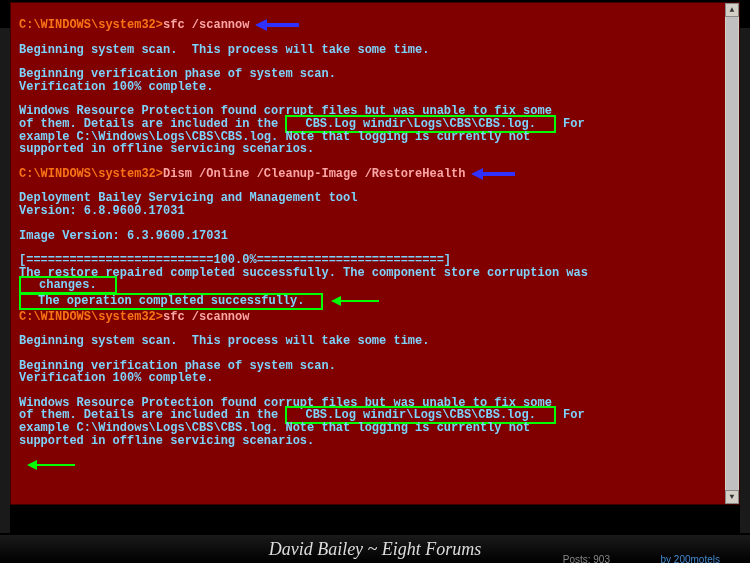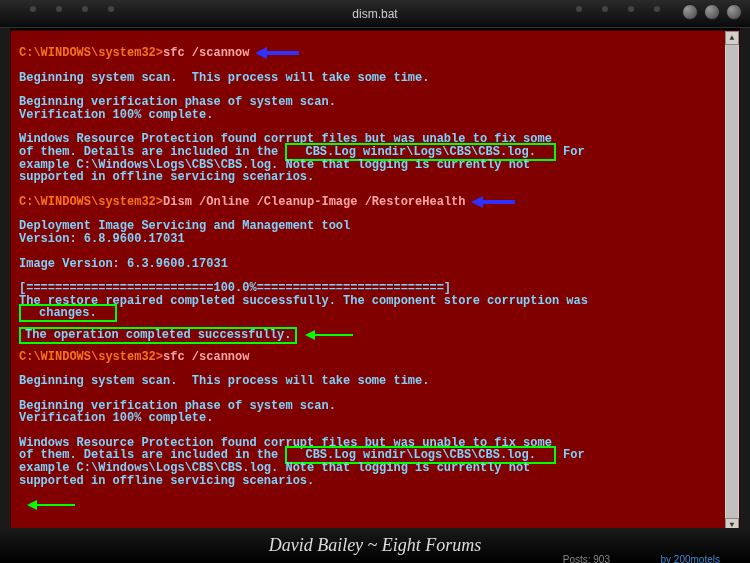--- a/index.html
+++ b/index.html
@@ -98,22 +98,22 @@
     .cmd { color: #fca5a5; }
     .output { color: #7dd3fc; white-space: pre-wrap; }
     .box-green {
       border: 2px solid #00ff00;
       display: inline;
       padding: 0 18px;
     }
     .box-green-block {
       border: 2px solid #00ff00;
       display: inline-block;
-      padding: 0 4px;
-      margin: 7px 0;
+      padding: 0 17px;
+      margin: 1px 0;
     }
     .arrow-blue {
       display: inline-block;
       width: 50px;
       height: 10px;
       position: relative;
       vertical-align: middle;
       margin-left: 10px;
     }
     .arrow-blue::before {
@@ -160,21 +160,21 @@
       border-top: 5px solid transparent;
       border-bottom: 5px solid transparent;
     }
     .line { white-space: pre; }
     .blank { height: 12px; }
     .footer {
       position: absolute;
       bottom: 0;
       left: 0;
       width: 100%;
-      height: 35px;
+      height: 28px;
       background: linear-gradient(to bottom, #1a1a1a, #000);
       display: flex;
       align-items: center;
       justify-content: center;
     }
     .footer-text {
       color: #ddd;
       font-family: 'Brush Script MT', cursive;
       font-style: italic;
       font-size: 18px;
@@ -199,60 +199,40 @@
       right: 140px;
       color: #888;
       font-size: 10px;
       font-family: sans-serif;
     }
   </style>
 </head>
 <body>
 
 <div class="window">
-  <div class="titlebar">
-    <div class="decoration-dots deco-left">
-      <span class="dot"></span>
-        <span class="dot"></span>
-        <span class="dot"></span>
-        <span class="dot"></span>
-    </div>
-    <span class="title-text">dism.bat</span>
-    <div class="decoration-dots deco-right">
-      <span class="dot"></span>
-        <span class="dot"></span>
-        <span class="dot"></span>
-        <span class="dot"></span>
-    </div>
-    <div class="window-controls">
-      <div class="win-btn"></div>
-      <div class="win-btn"></div>
-      <div class="win-btn"></div>
-    </div>
-  </div>
 
   <div class="border-decoration border-left"></div>
   <div class="border-decoration border-right"></div>
 
   <div class="terminal">
     <div class="line"><span class="prompt">C:\WINDOWS\system32&gt;</span><span class="cmd">sfc /scannow</span><span class="arrow-blue"></span></div>
     <div class="blank"></div>
     <div class="line output">Beginning system scan.  This process will take some time.</div>
     <div class="blank"></div>
     <div class="line output">Beginning verification phase of system scan.</div>
     <div class="line output">Verification 100% complete.</div>
     <div class="blank"></div>
     <div class="line output">Windows Resource Protection found corrupt files but was unable to fix some</div>
     <div class="line output"><span>of them. Details are included in the </span><span class="box-green">CBS.Log windir\Logs\CBS\CBS.log.</span><span> For</span></div>
     <div class="line output">example C:\Windows\Logs\CBS\CBS.log. Note that logging is currently not</div>
     <div class="line output">supported in offline servicing scenarios.</div>
     <div class="blank"></div>
     <div class="line"><span class="prompt">C:\WINDOWS\system32&gt;</span><span class="cmd">Dism /Online /Cleanup-Image /RestoreHealth</span><span class="arrow-blue"></span></div>
     <div class="blank"></div>
-    <div class="line output">Deployment Image Servicing and Management tool</div>
+    <div class="line output">Deployment Bailey Servicing and Management tool</div>
     <div class="line output">Version: 6.8.9600.17031</div>
     <div class="blank"></div>
     <div class="line output">Image Version: 6.3.9600.17031</div>
     <div class="blank"></div>
     <div class="line output">[==========================100.0%==========================]</div>
     <div class="line output">The restore repaired completed successfully. The component store corruption was</div>
     <div class="line output"><span class="box-green">changes.</span></div>
     <div class="line output"><span class="box-green-block">The operation completed successfully.</span><span class="arrow-green"></span></div>
     <div class="line"><span class="prompt">C:\WINDOWS\system32&gt;</span><span class="cmd">sfc /scannow</span></div>
     <div class="blank"></div>

